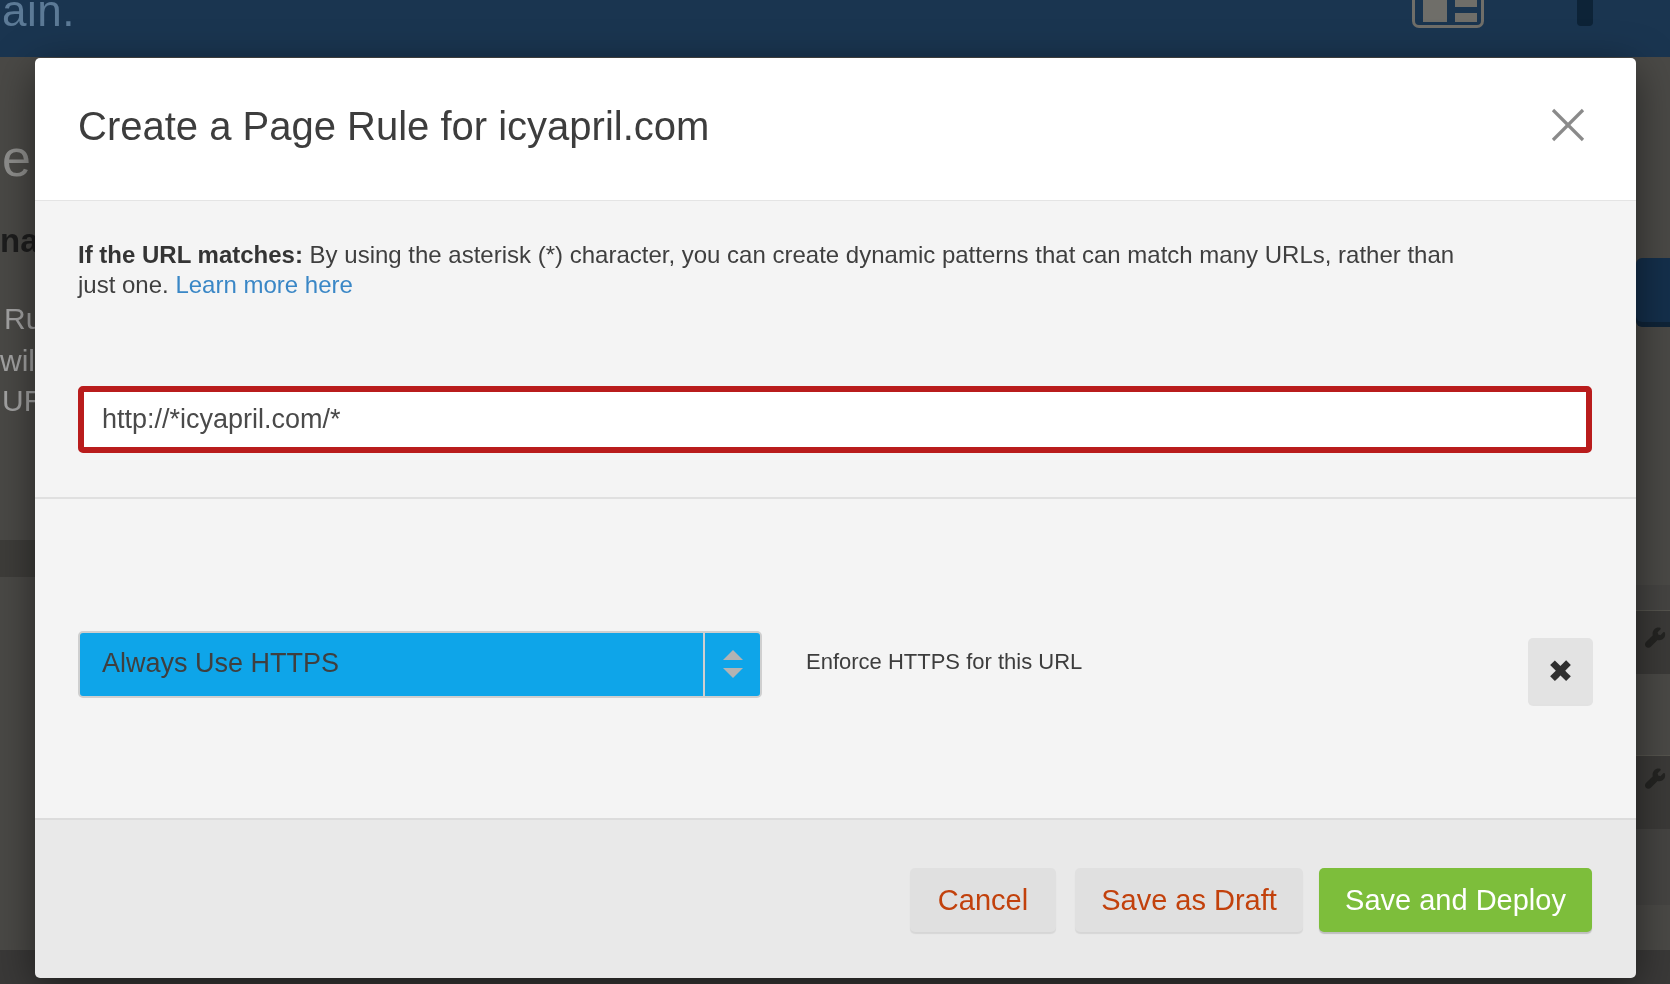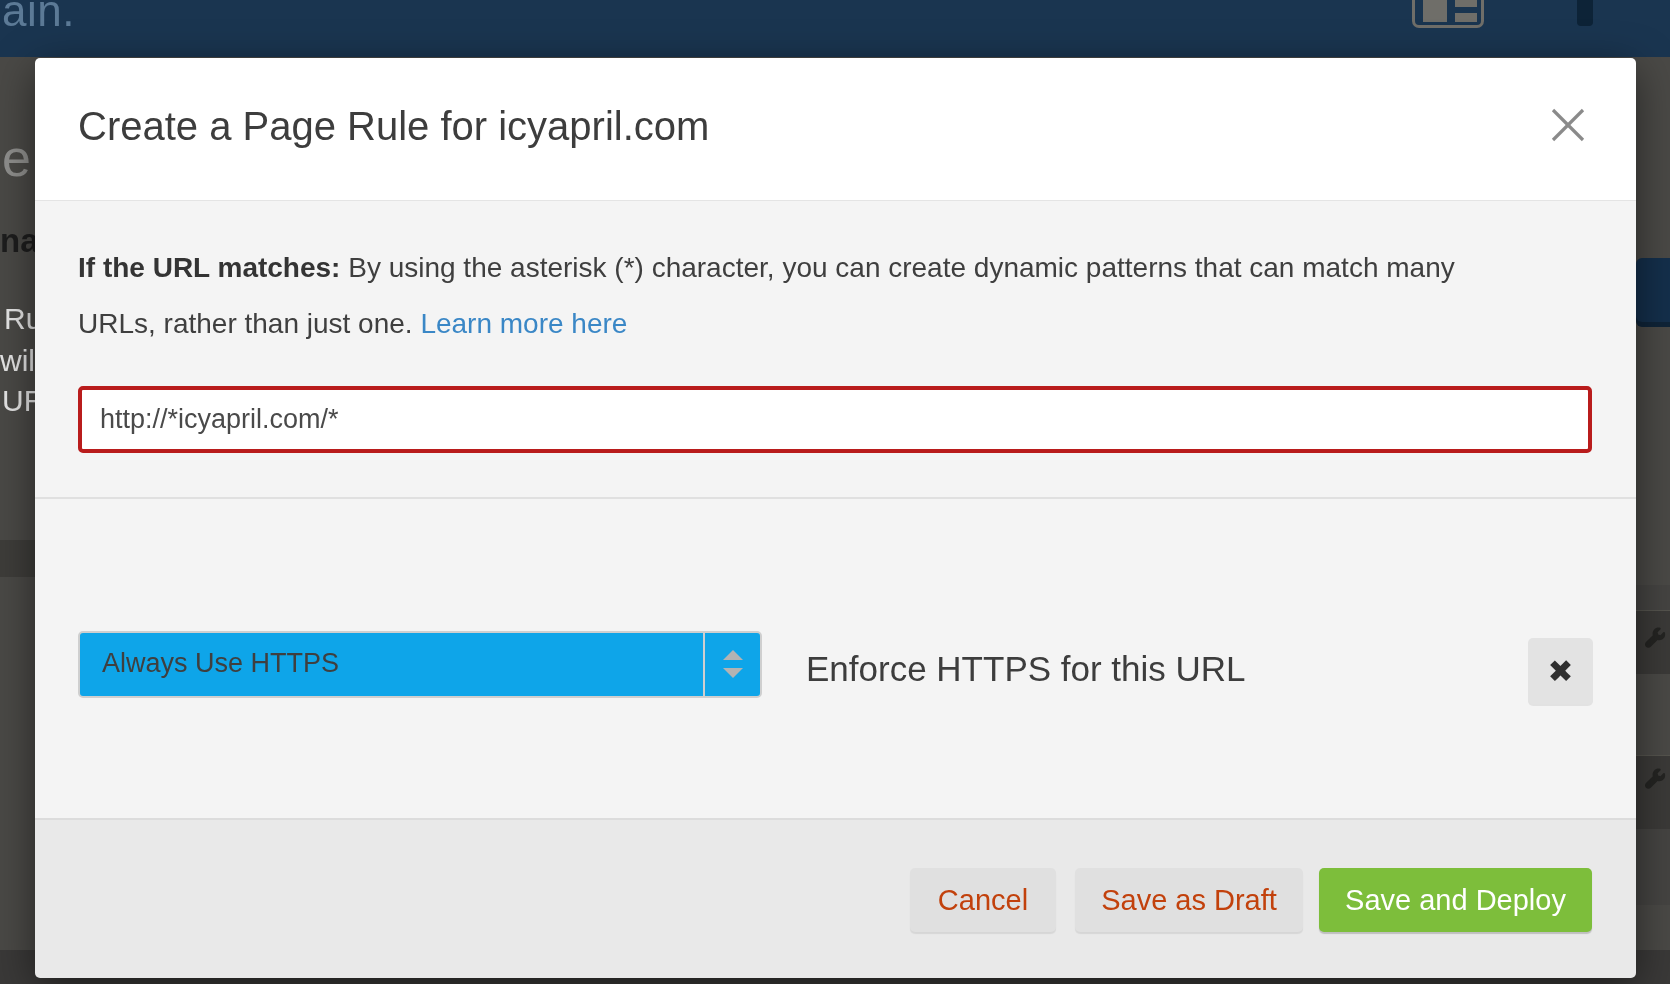--- a/index.html
+++ b/index.html
@@ -31,21 +31,21 @@
     position: absolute; left: 40px; width: 22px; height: 9px; background: #6f6e69;
   }
   .topbar-layout-icon .bar1 { top: 9px; }
   .topbar-layout-icon .bar2 { top: 24px; }
   .topbar-frag {
     position: absolute; left: 1577px; top: 0; width: 16px; height: 26px;
     background: #0d2337; border-radius: 0 0 4px 4px;
   }
 
   
-  .bg-frag { position: absolute; color: #e5e5e5; white-space: nowrap; }
+  .bg-frag { position: absolute; color: #a3a3a3; white-space: nowrap; }
   .frag-e    { left: 2px;  top: 128px; font-size: 52px; color: #8f8f8d; }
   .frag-nav  { left: 0;    top: 222px; font-size: 33px; font-weight: bold; color: #1d1d1d; }
   .frag-ru   { left: 4px;  top: 302px; font-size: 30px; }
   .frag-will { left: 0;    top: 344px; font-size: 30px; }
   .frag-ur   { left: 2px;  top: 384px; font-size: 30px; }
   .band-left-dark   { position: absolute; left: 0; top: 540px; width: 35px; height: 37px; background: #3e3d3a; }
 
   
   .bg-blue-frag {
     position: absolute; left: 1636px; top: 258px; width: 34px; height: 64px;
@@ -77,28 +77,28 @@
     font-size: 40px; line-height: 42px; font-weight: 400; color: #3d3d3d;
   }
   .modal-close {
     position: absolute; right: 45px; top: 44px; width: 46px; height: 46px;
     background: none; border: none; cursor: pointer; padding: 0;
   }
   .modal-close svg { width: 46px; height: 46px; stroke: #8a8a8a; stroke-width: 3.2; }
 
   .url-paragraph {
     position: absolute; left: 43px; top: 182px; width: 1420px;
-    font-size: 28px; line-height: 56px; color: #3f3f3f;
+    font-size: 24px; line-height: 30px; color: #3f3f3f;
   }
   .url-paragraph b { color: #343434; }
   .learn-link { color: #3a87c6; text-decoration: none; cursor: pointer; }
 
   .url-input {
     position: absolute; left: 43px; top: 328px; width: 1514px; height: 67px;
-    background: #ffffff; border: 4px solid #b91c1c; border-radius: 5px;
+    background: #ffffff; border: 6px solid #b91c1c; border-radius: 5px;
     font-family: "Liberation Sans", sans-serif;
     font-size: 27px; color: #4a4a4a; padding: 0 18px; outline: none;
   }
 
   .section-divider {
     position: absolute; left: 0; top: 439px; width: 100%; height: 2px; background: #e0e0e0;
   }
 
   .settings-heading {
     position: absolute; left: 43px; top: 493px;
@@ -118,21 +118,21 @@
     border-left: 2px solid #cfcfcf;
   }
   .arrow-up, .arrow-down {
     position: absolute; left: 18px; width: 0; height: 0;
     border-left: 10px solid transparent; border-right: 10px solid transparent;
   }
   .arrow-up   { top: 17px; border-bottom: 10px solid #b3b3b3; }
   .arrow-down { top: 35px; border-top: 10px solid #b3b3b3; }
 
   .setting-desc {
-    position: absolute; left: 771px; top: 591px; font-size: 35px; color: #3d3d3d;
+    position: absolute; left: 771px; top: 591px; font-size: 22px; color: #3d3d3d;
   }
 
   .setting-remove {
     position: absolute; left: 1493px; top: 580px; width: 65px; height: 66px;
     background: #e3e3e3; border: none; border-radius: 5px; cursor: pointer;
     font-size: 31px; color: #2f2f2f; line-height: 66px; text-align: center;
     box-shadow: 0 2px 0 rgba(0,0,0,0.07);
     font-family: "DejaVu Sans", sans-serif;
   }
 

